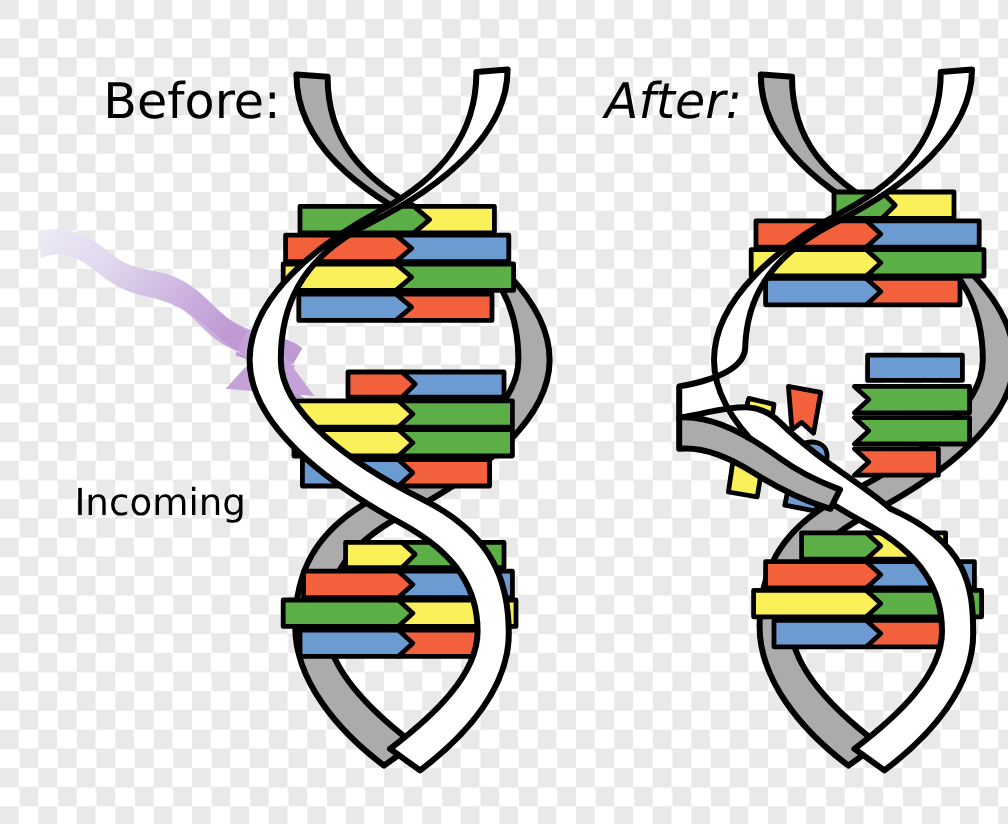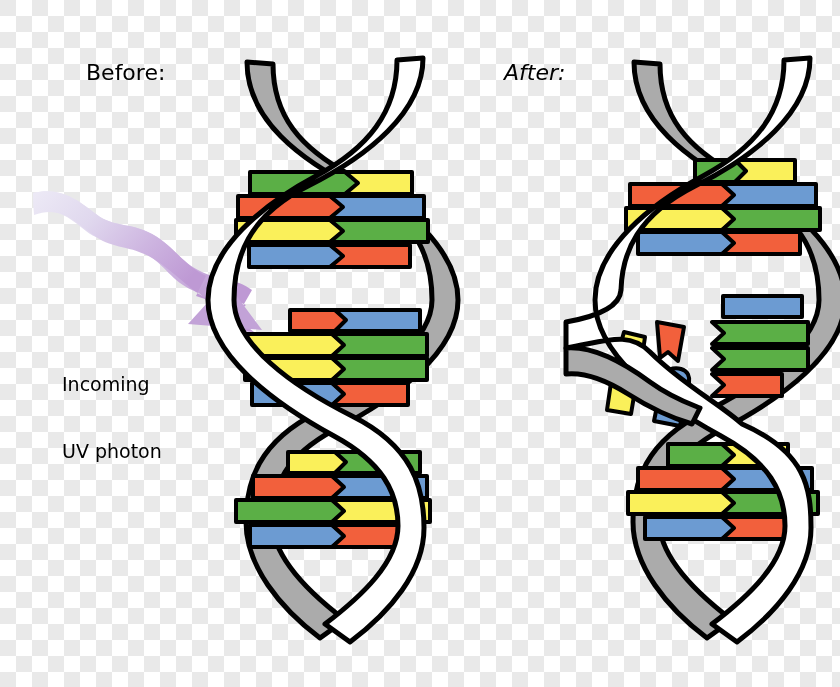--- a/index.html
+++ b/index.html
@@ -16,48 +16,47 @@
     position: relative;
   }
   #stage {
     position: absolute;
     inset: 0;
     width: 840px;
     height: 687px;
   }
   .label {
     position: absolute;
-    font-size: 22px;
+    font-size: 41px;
     color: #000000;
     font-family: "DejaVu Sans", "Liberation Sans", sans-serif;
     white-space: pre;
     line-height: 1.18;
   }
   #label-before { left: 86px; top: 60px; }
   #label-after  { left: 504px; top: 60px; font-style: italic; }
-  #label-photon { left: 62px; top: 328px; font-size: 19px; }
+  #label-photon { left: 62px; top: 328px; font-size: 31px; }
   svg { display: block; }
   .svg-layer {
     position: absolute;
     left: 0;
     top: 0;
   }
 </style>
 </head>
 <body>
 
 <div id="stage">
 
   <div class="label" id="label-before">Before:</div>
 
   <div class="label" id="label-after">After:</div>
 
   <div class="label" id="label-photon">
     <div>Incoming</div>
-    <div>UV photon</div>
   </div>
 
   <svg class="svg-layer" width="840" height="687" viewBox="0 0 840 687">
     <defs>
       <linearGradient id="photonGrad" x1="0" y1="0" x2="1" y2="0.55">
         <stop offset="0%" stop-color="#EDEAF6"></stop>
         <stop offset="35%" stop-color="#E0D8EE"></stop>
         <stop offset="70%" stop-color="#CDB4E0"></stop>
         <stop offset="100%" stop-color="#BE99D4"></stop>
       </linearGradient>

